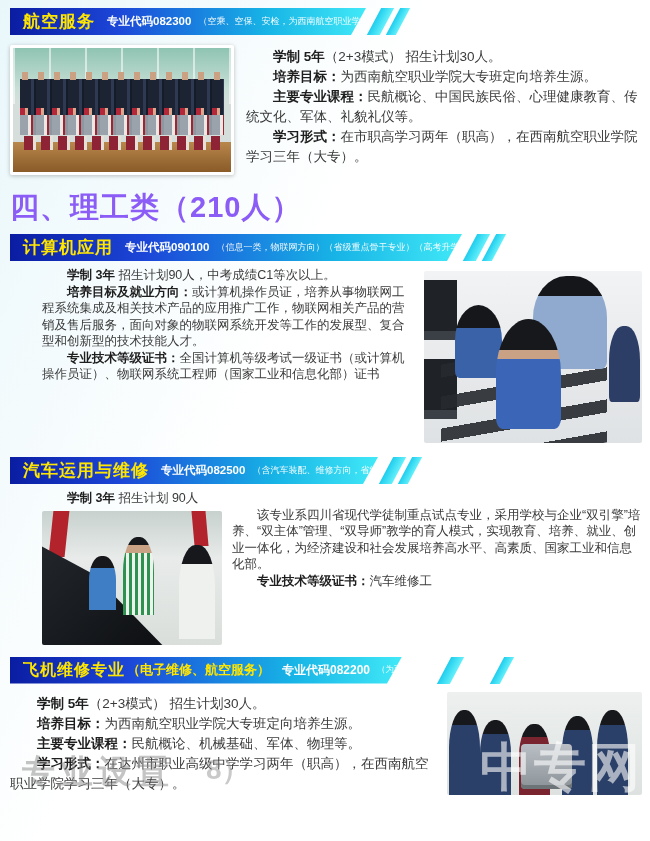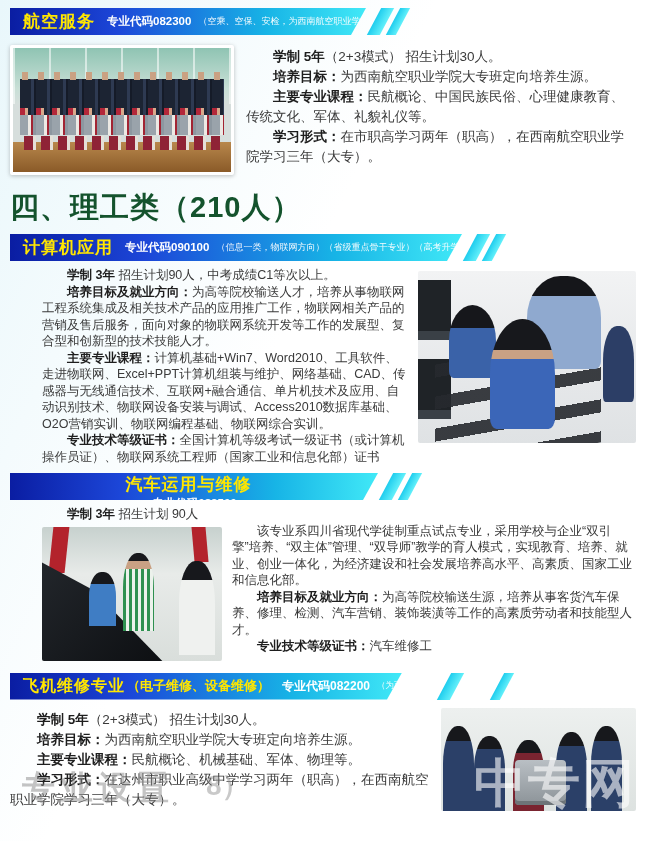--- a/index.html
+++ b/index.html
@@ -2,52 +2,52 @@
 <html><head>
 <meta charset="utf-8">
 <style>
   html,body{margin:0;padding:0;}
   body{
     width:650px;height:841px;overflow:hidden;
     background:linear-gradient(115deg,#e9f7fb 0%,#ffffff 42%);
     font-family:"Liberation Sans","DejaVu Sans",sans-serif;
     color:#3a3a3a;
   }
-  .page{width:650px;height:841px;box-sizing:border-box;padding:8px 14px 0 10px;position:relative;}
+  .page{width:650px;height:841px;box-sizing:border-box;padding:8px 8px 0 10px;position:relative;}
 
   
   .bar-wrap{display:flex;align-items:stretch;height:27px;}
   .bar{
     position:relative;display:flex;align-items:center;
     padding:0 24px 0 13px;box-sizing:border-box;color:#fff;
     background:linear-gradient(90deg,#0a1da2 0%,#1c46d8 30%,#17b4e6 72%,#41e9f7 100%);
     clip-path:polygon(0 0,100% 0,calc(100% - 15px) 100%,0 100%);
     white-space:nowrap;
   }
   .bar-title{color:#ffe600;font-weight:bold;font-size:17px;letter-spacing:1px;}
   .bar-subtitle{color:#ffe600;font-weight:bold;font-size:13px;margin-left:2px;}
   .bar-code{font-size:11.5px;font-weight:bold;margin-left:12px;}
   .bar-note{font-size:9px;margin-left:7px;opacity:.95;}
   .bar-w1{width:356px;}
   .bar-w2{width:452px;}
-  .bar-w3{width:368px;flex-direction:column;}
+  .bar-w3{width:368px;}
   .bar-w4{width:392px;}
   .bar-sm .bar-code{font-size:12px;}
   .bar-sm .bar-note{font-size:8.5px;}
   .slash{align-self:stretch;transform:skewX(-28deg);background:linear-gradient(90deg,#1fcdee,#63f0fa);}
   .slash.s1{width:13px;margin-left:8px;}
   .slash.s2{width:10px;margin-left:6px;}
 
   
   .txt p{margin:0;text-indent:2em;}
   .txt b{color:#1e1e1e;}
   .txt-lg{font-size:13.5px;line-height:20px;}
   .txt-md{font-size:12.5px;line-height:16.5px;margin-left:32px;}
 
-  .sec-heading{margin:13px 0 6px 0;font-size:29px;font-weight:800;color:#14532d;letter-spacing:1px;}
+  .sec-heading{margin:13px 0 6px 0;font-size:29px;font-weight:800;color:#8b5cf6;letter-spacing:1px;}
 
   
   .photo{position:relative;overflow:hidden;border-radius:2px;}
   .bordered{border:3px solid #fff;box-shadow:0 1px 4px rgba(0,0,0,.25);}
 
   
   .sec-aviation{display:flex;margin-top:10px;}
   .sec-aviation .txt{flex:1;margin-left:12px;margin-top:2px;}
   .photo-av{width:218px;height:124px;flex:none;background:#d6dedc;}
   .av-windows{position:absolute;left:0;top:0;right:0;height:45%;
@@ -162,22 +162,21 @@
   <div class="txt txt-md flow mt6">
     <div class="photo photo-pc">
       <div class="pc-monitors"></div>
       <div class="pc-desk"></div>
       <div class="pc-teacher"></div>
       <div class="pc-student2"></div>
       <div class="pc-student1"></div>
       <div class="pc-student3"></div>
     </div>
     <p><b>学制 3年</b><span> 招生计划90人，中考成绩C1等次以上。</span></p>
-    <p><b>培养目标及就业方向：</b><span>为高等院校输送人才，培养从事物联网工程系统集成及相关技术产品的应用推广工作，物联网相关产品的营销及售后服务，面向对象的物联网系统开发等工作的发展型、复合型和创新型的技术技能人才。</span></p>
-    <p><b>主要专业课程：</b><span>计算机基础+Win7、Word2010、工具软件、走进物联网、Excel+PPT计算机组装与维护、网络基础、CAD、传感器与无线通信技术、互联网+融合通信、单片机技术及应用、自动识别技术、物联网设备安装与调试、Access2010数据库基础、O2O营销实训、物联网编程基础、物联网综合实训。</span></p>
+    <p><b>培养目标及就业方向：</b><span>或计算机操作员证，培养从事物联网工程系统集成及相关技术产品的应用推广工作，物联网相关产品的营销及售后服务，面向对象的物联网系统开发等工作的发展型、复合型和创新型的技术技能人才。</span></p>
     <p><b>专业技术等级证书：</b><span>全国计算机等级考试一级证书（或计算机操作员证）、物联网系统工程师（国家工业和信息化部）证书</span></p>
   </div>
 
   <div class="bar-wrap mt8">
     <div class="bar bar-w3">
       <span class="bar-title">汽车运用与维修</span>
       <span class="bar-code">专业代码082500</span>
       <span class="bar-note">（含汽车装配、维修方向，省级现代学徒制重点试点专业）</span>
     </div>
     <span class="slash s1"></span>
@@ -188,28 +187,27 @@
     <p><b>学制 3年</b><span> 招生计划 90人</span></p>
     <div class="photo photo-auto">
       <div class="auto-banner1"></div>
       <div class="auto-banner2"></div>
       <div class="auto-hood"></div>
       <div class="auto-student-blue"></div>
       <div class="auto-teacher"></div>
       <div class="auto-student-white"></div>
     </div>
     <p><span>该专业系四川省现代学徒制重点试点专业，采用学校与企业“双引擎”培养、“双主体”管理、“双导师”教学的育人模式，实现教育、培养、就业、创业一体化，为经济建设和社会发展培养高水平、高素质、国家工业和信息化部。</span></p>
-    <p><b>培养目标及就业方向：</b><span>为高等院校输送生源，培养从事客货汽车保养、修理、检测、汽车营销、装饰装潢等工作的高素质劳动者和技能型人才。</span></p>
     <p><b>专业技术等级证书：</b><span>汽车维修工</span></p>
   </div>
 
   <div class="bar-wrap mt10">
     <div class="bar bar-w4 bar-sm">
       <span class="bar-title" style="font-size:16px">飞机维修专业</span>
-      <span class="bar-subtitle">（电子维修、设备维修）</span>
+      <span class="bar-subtitle">（电子维修、航空服务）</span>
       <span class="bar-code">专业代码082200</span>
       <span class="bar-note">（为西南航空职业学院输送生源）</span>
     </div>
     <span class="slash s1"></span>
     <span class="slash s2"></span>
   </div>
 
   <div class="sec-bottom">
     <div class="txt txt-lg">
       <p><b>学制 5年</b><span>（2+3模式） 招生计划30人。</span></p>

